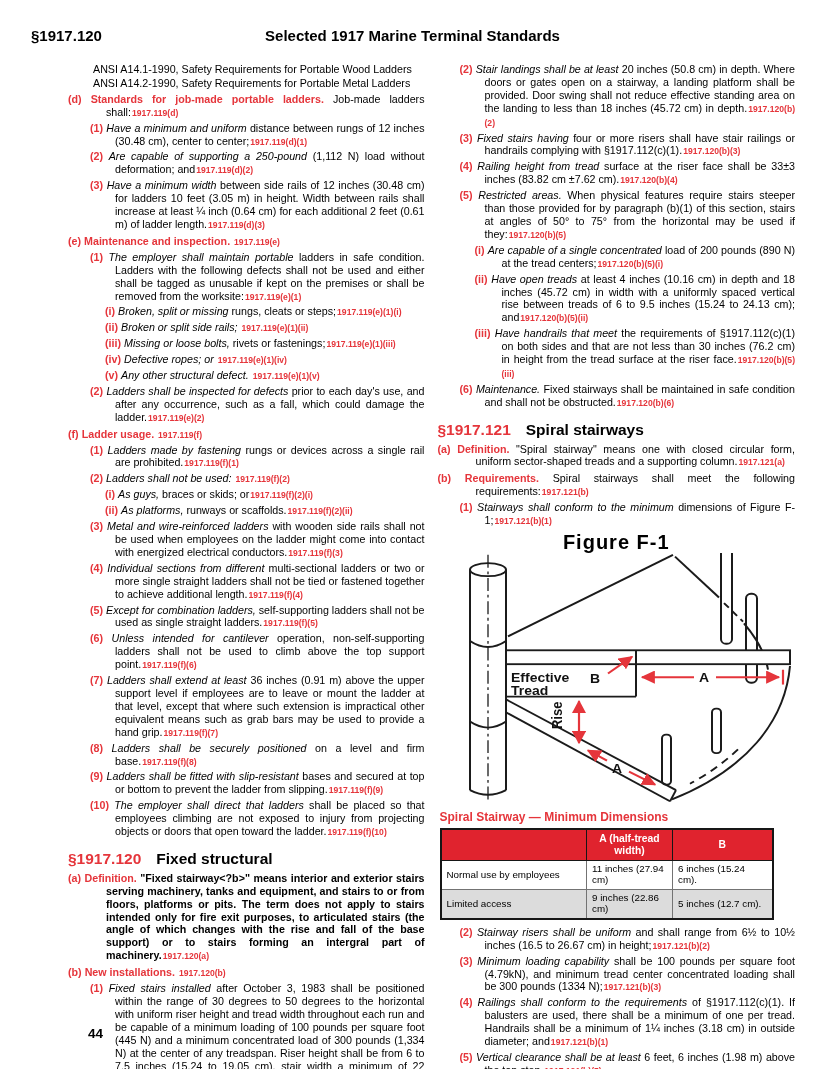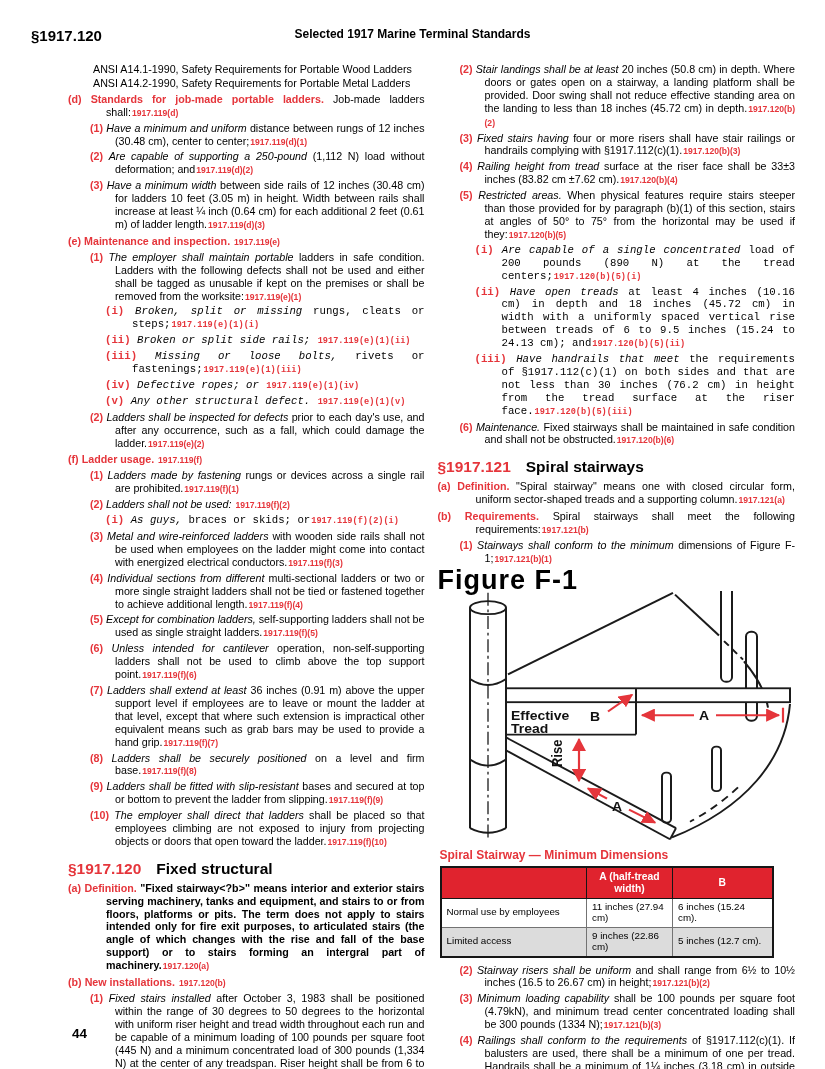--- a/index.html
+++ b/index.html
@@ -2,48 +2,48 @@
 <html style="--red: #e5353b; --table-red: #e0232e; --row-gray: #dcdcdc;"><head>
 <meta charset="utf-8">
 <style>
   html,body{margin:0;padding:0;}
   body{
     width:825px;height:1069px;background:#ffffff;color:#000;
     font-family:"Liberation Sans", sans-serif;position:relative;overflow:hidden;
   }
   .header{position:relative;padding-top:27px;height:24px;}
   .header-ref{position:absolute;left:31px;top:27px;font-weight:bold;font-size:15px;}
-  .header-title{text-align:center;font-weight:bold;font-size:12px;}
+  .header-title{text-align:center;font-weight:bold;font-size:15px;}
   .content{display:flex;padding:0 30px 0 68px;gap:13px;margin-top:12px;}
   .col{width:357px;font-size:10.7px;line-height:12.9px;text-align:justify;}
   .col.right{width:358px;}
   .para{margin-bottom:2px;}
   .intro{margin-left:25px;margin-bottom:1px;}
   .ind0{padding-left:38px;text-indent:-38px;margin-top:3px;}
   .ind1{margin-left:22px;padding-left:25px;text-indent:-25px;}
-  .ind2{margin-left:37px;padding-left:27px;text-indent:-27px;font-family:Liberation Mono, monospace;}
+  .ind2{margin-left:37px;padding-left:27px;text-indent:-27px;}
   .lbl,.head{color:var(--red,#e5353b);font-weight:bold;}
   .lead{font-style:italic;}
   .cite{color:var(--red,#e5353b);font-weight:bold;font-size:8.6px;margin-left:1px;}
   .bold-body .body-text{font-weight:bold;}
   .section-heading{margin:14px 0 5px 0;text-indent:0;padding-left:0;}
   .sec-ref{color:var(--red,#e5353b);font-weight:bold;font-size:15.5px;margin-right:15px;}
   .sec-title{color:#000;font-weight:bold;font-size:15.5px;}
   .figure{margin-top:6px;}
-  .fig-title{text-align:left;font-weight:bold;font-size:27px;margin:8px 0 4px 0;letter-spacing:1px;}
+  .fig-title{text-align:center;font-weight:bold;font-size:20px;margin:8px 0 4px 0;letter-spacing:1px;}
   svg.diagram{display:block;margin:0 auto;}
   .tbl-caption{color:var(--red,#e5353b);font-weight:bold;font-size:12px;margin:6px 0 4px 2px;text-align:left;}
   table.dim{border-collapse:collapse;border:2px solid #161616;margin-left:2px;text-align:left;}
   table.dim th{
     background:var(--table-red,#e0232e);color:#fff;font-weight:bold;font-size:10.3px;
     border:1px solid #161616;padding:3px 4px;text-align:center;line-height:12px;
   }
   table.dim td{font-size:9.8px;border:1px solid #737373;padding:3.5px 5px;background:#fff;line-height:10.5px;}
   table.dim tr.alt td{background:var(--row-gray,#dcdcdc);}
-  .page-number{position:absolute;left:72px;bottom:28px;font-weight:bold;font-size:13.5px;}
+  .page-number{position:absolute;left:88px;bottom:28px;font-weight:bold;font-size:13.5px;}
   .fig-label{font-weight:bold;font-size:14px;fill:#111;font-family:"Liberation Sans",sans-serif;}
 </style>
 </head>
 <body>
 
 <div class="header">
   <span class="header-ref">§1917.120</span>
   <div class="header-title">Selected 1917 Marine Terminal Standards</div>
 </div>
 
@@ -61,20 +61,21 @@
       <div class="para ind2"><span class="lbl">(i) </span><i class="lead">Broken, split or missing </i><span class="body-text">rungs, cleats or steps;</span><span class="cite">1917.119(e)(1)(i)</span></div>
       <div class="para ind2"><span class="lbl">(ii) </span><i class="lead">Broken or split side rails; </i><span class="cite">1917.119(e)(1)(ii)</span></div>
       <div class="para ind2"><span class="lbl">(iii) </span><i class="lead">Missing or loose bolts, </i><span class="body-text">rivets or fastenings;</span><span class="cite">1917.119(e)(1)(iii)</span></div>
       <div class="para ind2"><span class="lbl">(iv) </span><i class="lead">Defective ropes; or </i><span class="cite">1917.119(e)(1)(iv)</span></div>
       <div class="para ind2"><span class="lbl">(v) </span><i class="lead">Any other structural defect. </i><span class="cite">1917.119(e)(1)(v)</span></div>
       <div class="para ind1"><span class="lbl">(2) </span><i class="lead">Ladders shall be inspected for defects </i><span class="body-text">prior to each day's use, and after any occurrence, such as a fall, which could damage the ladder.</span><span class="cite">1917.119(e)(2)</span></div>
       <div class="para ind0"><span class="lbl">(f) </span><span class="head">Ladder usage. </span><span class="cite">1917.119(f)</span></div>
       <div class="para ind1"><span class="lbl">(1) </span><i class="lead">Ladders made by fastening </i><span class="body-text">rungs or devices across a single rail are prohibited.</span><span class="cite">1917.119(f)(1)</span></div>
       <div class="para ind1"><span class="lbl">(2) </span><i class="lead">Ladders shall not be used: </i><span class="cite">1917.119(f)(2)</span></div>
       <div class="para ind2"><span class="lbl">(i) </span><i class="lead">As guys, </i><span class="body-text">braces or skids; or</span><span class="cite">1917.119(f)(2)(i)</span></div>
+      <div class="para ind2"><span class="lbl">(ii) </span><i class="lead">As platforms, </i><span class="body-text">runways or scaffolds.</span><span class="cite">1917.119(f)(2)(ii)</span></div>
       <div class="para ind1"><span class="lbl">(3) </span><i class="lead">Metal and wire-reinforced ladders </i><span class="body-text">with wooden side rails shall not be used when employees on the ladder might come into contact with energized electrical conductors.</span><span class="cite">1917.119(f)(3)</span></div>
       <div class="para ind1"><span class="lbl">(4) </span><i class="lead">Individual sections from different </i><span class="body-text">multi-sectional ladders or two or more single straight ladders shall not be tied or fastened together to achieve additional length.</span><span class="cite">1917.119(f)(4)</span></div>
       <div class="para ind1"><span class="lbl">(5) </span><i class="lead">Except for combination ladders, </i><span class="body-text">self-supporting ladders shall not be used as single straight ladders.</span><span class="cite">1917.119(f)(5)</span></div>
       <div class="para ind1"><span class="lbl">(6) </span><i class="lead">Unless intended for cantilever </i><span class="body-text">operation, non-self-supporting ladders shall not be used to climb above the top support point.</span><span class="cite">1917.119(f)(6)</span></div>
       <div class="para ind1"><span class="lbl">(7) </span><i class="lead">Ladders shall extend at least </i><span class="body-text">36 inches (0.91 m) above the upper support level if employees are to leave or mount the ladder at that level, except that where such extension is impractical other equivalent means such as grab bars may be used to provide a hand grip.</span><span class="cite">1917.119(f)(7)</span></div>
       <div class="para ind1"><span class="lbl">(8) </span><i class="lead">Ladders shall be securely positioned </i><span class="body-text">on a level and firm base.</span><span class="cite">1917.119(f)(8)</span></div>
       <div class="para ind1"><span class="lbl">(9) </span><i class="lead">Ladders shall be fitted with slip-resistant </i><span class="body-text">bases and secured at top or bottom to prevent the ladder from slipping.</span><span class="cite">1917.119(f)(9)</span></div>
       <div class="para ind1"><span class="lbl">(10) </span><i class="lead">The employer shall direct that ladders </i><span class="body-text">shall be placed so that employees climbing are not exposed to injury from projecting objects or doors that open toward the ladder.</span><span class="cite">1917.119(f)(10)</span></div>
       <div class="section-heading"><span class="sec-ref">§1917.120</span><span class="sec-title">Fixed structural</span></div>
       <div class="para ind0 bold-body"><span class="lbl">(a) </span><span class="head">Definition. </span><span class="body-text">"Fixed stairway&lt;?b&gt;" means interior and exterior stairs serving machinery, tanks and equipment, and stairs to or from floors, platforms or pits. The term does not apply to stairs intended only for fire exit purposes, to articulated stairs (the angle of which changes with the rise and fall of the base support) or to stairs forming an intergral part of machinery.</span><span class="cite">1917.120(a)</span></div>

